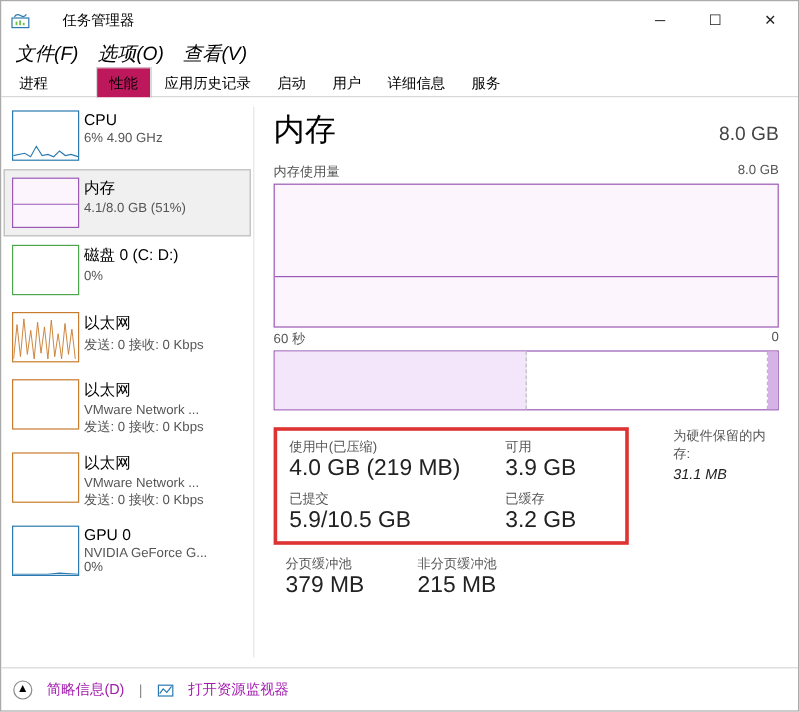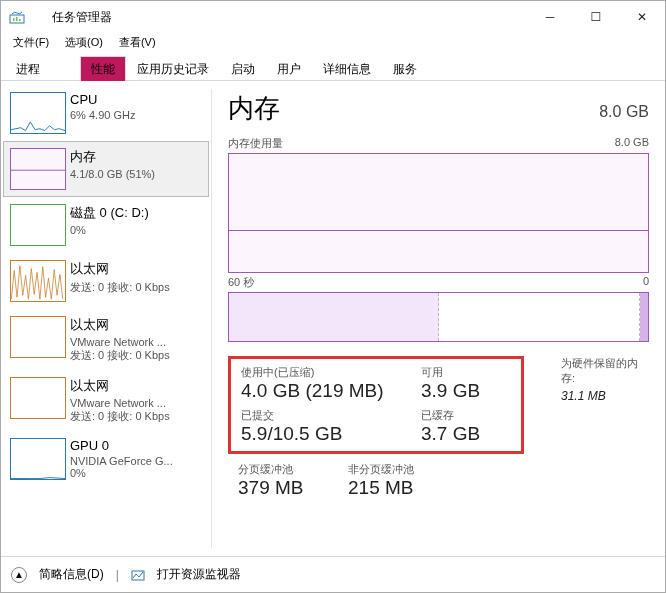--- a/index.html
+++ b/index.html
@@ -2,21 +2,21 @@
 <html><head>
 <meta charset="utf-8">
 <style>
 * { box-sizing: border-box; margin: 0; padding: 0; font-family: "Microsoft YaHei", "Segoe UI", sans-serif; }
 body { width: 666px; height: 593px; background: #fff; overflow: hidden; border: 1px solid #aaa; display: flex; flex-direction: column; }
 .titlebar { height: 32px; display: flex; align-items: center; padding: 0 0 0 8px; }
 .titlebar .app-icon { width: 16px; height: 16px; margin-right: 6px; display: inline-flex; align-items: center; }
 .titlebar .title { font-size: 12px; flex: 1; margin-left: 21px; }
 .winbtn { width: 46px; height: 32px; display: flex; align-items: center; justify-content: center; font-size: 12px; color: #222; }
 .menubar { height: 22px; display: flex; padding: 0 4px; }
-.menubar .mi { font-size: 11px; padding: 2px 8px; }
+.menubar .mi { font-size: 16px; padding: 2px 8px; font-style: italic; }
 .tabs { display: flex; border-bottom: 1px solid #d8d8d8; padding: 0 4px; height: 26px; }
 .tab { font-size: 12px; padding: 4px 10px; border: 1px solid transparent; border-bottom: none; position: relative; top: 1px; }
 .tab.active { border-color: #d8d8d8; background: #be185d; margin-left: 29px; }
 .content { display: flex; flex: 1; overflow: hidden; }
 .sidebar { width: 210px; overflow-y: auto; padding: 4px 2px; }
 .card { display: flex; padding: 6px 6px; gap: 4px; border: 1px solid transparent; }
 .card.selected { background: #f0f0f0; border: 1px solid #bbb; }
 .thumb { width: 56px; height: 42px; border: 1px solid #bbb; background: #fff; position: relative; overflow: hidden; }
 .thumb.mem { border-color: #9b59b6; background: #fcf5fe; }
 .thumb.net svg { width: 100%; height: 100%; }
@@ -38,21 +38,21 @@
 .combo .seg.res { width: 2%; background: #d5b3e6; border-right: none; }
 .stats { margin-top: 14px; display: flex; gap: 37px; }
 .redbox { border: 3px solid #d33; padding: 6px 10px; display: grid; grid-template-columns: 170px 90px; row-gap: 6px; column-gap: 10px; }
 .lbl { font-size: 11px; color: #555; }
 .val { font-size: 19px; color: #222; }
 .rightcol .lbl { font-size: 11px; color: #555; }
 .rightcol .val2 { font-size: 12px; color: #222; font-style: italic; }
 .lower { margin-top: 8px; display: grid; grid-template-columns: 100px 120px; gap: 4px 10px; padding-left: 10px; }
 .bottombar { height: 36px; border-top: 1px solid #d8d8d8; display: flex; align-items: center; padding: 0 10px; gap: 12px; font-size: 12px; }
 .chev { width: 16px; height: 16px; border: 1px solid #888; border-radius: 50%; display: flex; align-items: center; justify-content: center; font-size: 10px; }
-.link { color: #000000; cursor: pointer; }
+.link { color: #a21caf; cursor: pointer; }
 .sep { color: #888; }
 .rm-icon { width: 14px; height: 14px; display: inline-flex; align-items: center; }
 </style>
 </head>
 <body>
 
 <div class="titlebar">
   <span class="app-icon">
     <svg viewBox="0 0 16 16">
         <rect x="1" y="6" width="14" height="8" fill="none" stroke="#2a7ab0" stroke-width="1"></rect>
@@ -189,21 +189,21 @@
         <div>
           <div class="lbl">可用</div>
           <div class="val">3.9 GB</div>
         </div>
         <div>
           <div class="lbl">已提交</div>
           <div class="val">5.9/10.5 GB</div>
         </div>
         <div>
           <div class="lbl">已缓存</div>
-          <div class="val">3.7 GB</div>
+          <div class="val">3.2 GB</div>
         </div>
       </div>
       <div class="rightcol">
         <div class="lbl">为硬件保留的内存:</div>
         <div class="val2" style="display:inline">31.1 MB</div>
       </div>
     </div>
 
     <div class="lower">
       <div>

